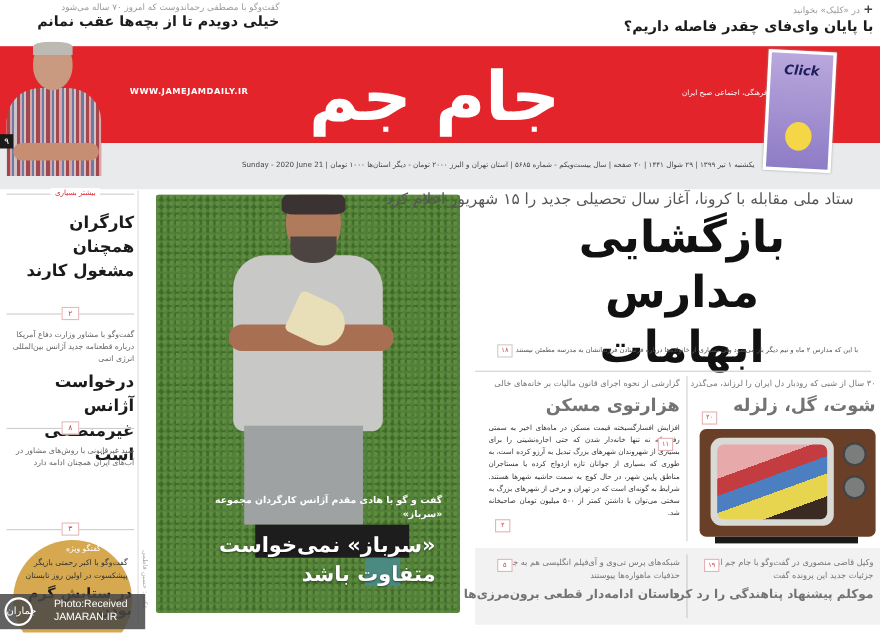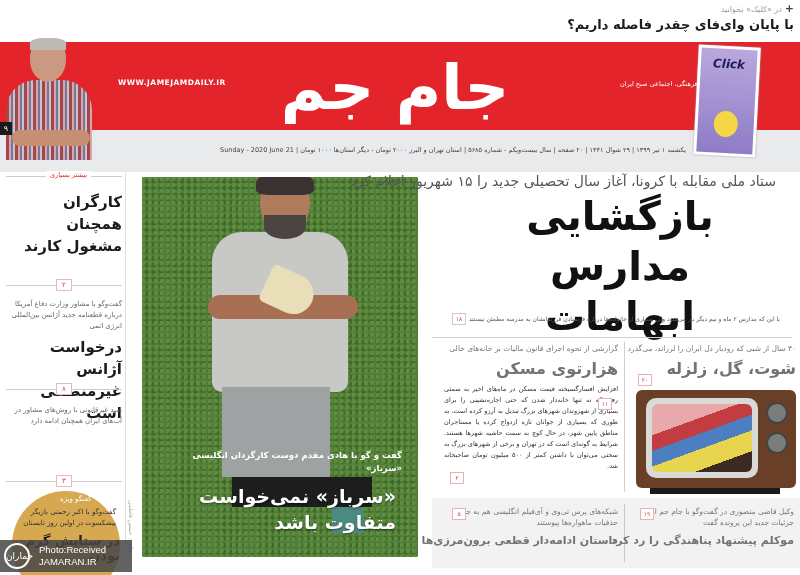--- a/index.html
+++ b/index.html
@@ -80,27 +80,31 @@
 
   .tv { position: absolute; left: 636px; top: 390px; width: 160px; height: 98px; background: #6a3f28; border-radius: 6px; }
   .tv-screen { position: absolute; left: 10px; top: 8px; width: 112px; height: 80px; background: #d9dad6; border-radius: 10px; overflow: hidden; }
   .tv-pic { position: absolute; inset: 6px; background: linear-gradient(160deg, #e8a9ab 0 30%, #c33c3f 30% 45%, #4b7fc2 45% 60%, #e7d44f 60% 80%, #3a2a22 80%); border-radius: 6px; }
   .tv-knob { position: absolute; left: 130px; width: 22px; height: 22px; border-radius: 50%; background: #7b7c7c; border: 2px solid #444; }
   .tv-stand { position: absolute; left: 650px; top: 488px; width: 130px; height: 6px; background: #1a1a1a; }
 
   .bottom-strip { position: absolute; left: 432px; top: 498px; width: 368px; height: 70px; background: #f2f2f2; }
 
   .watermark { position: absolute; left: 0; top: 540px; width: 132px; height: 32px; background: rgba(70,70,70,0.85); display: flex; align-items: center; }
-  .wm-logo { width: 26px; height: 26px; border-radius: 50%; border: 2px solid #fff; margin: 0 9px 0 4px; color: #fff; font-size: 9px; text-align: left; line-height: 22px; }
+  .wm-logo { width: 26px; height: 26px; border-radius: 50%; border: 2px solid #fff; margin: 0 19px 0 4px; color: #fff; font-size: 9px; text-align: left; line-height: 22px; }
   .wm-text { color: #fff; font-size: 9.5px; line-height: 12px; font-family: Liberation Sans, sans-serif; }
 </style>
 </head>
 <body>
 
 <div class="topbar">
+  <div class="tease tease-left">
+    <div class="kicker">گفت‌وگو با مصطفی رحماندوست که امروز ۷۰ ساله می‌شود</div>
+    <div class="title">خیلی دویدم تا از بچه‌ها عقب نمانم</div>
+  </div>
   <div class="tease tease-right">
     <div class="kicker"><span class="plus">+</span><span>در «کلیک» بخوانید</span></div>
     <div class="title">با پایان وای‌فای چقدر فاصله داریم؟</div>
   </div>
 </div>
 
 <div class="masthead">
   <div class="mast-red"></div>
   <div class="mast-grey"></div>
   <div class="portrait">
@@ -158,21 +162,21 @@
   <div class="grass"></div>
   <div class="man-shirt"></div>
   <div class="man-pants"></div>
   <div class="man-head"></div>
   <div class="man-hair"></div>
   <div class="man-beard"></div>
   <div class="man-arms"></div>
   <div class="megaphone"></div>
   <div class="clap-board"></div>
   <div class="clap-box"></div>
-  <div class="photo-kicker">گفت و گو با هادی مقدم دوست کارگردان انگلیسی «سرباز»</div>
+  <div class="photo-kicker">گفت و گو با هادی مقدم آژانس کارگردان مجموعه «سرباز»</div>
   <div class="photo-title">«سرباز» نمی‌خواست متفاوت باشد</div>
 </div>
 
 <div class="right-col" style="height:170px;">
   <div class="lead-kicker">ستاد ملی مقابله با کرونا، آغاز سال تحصیلی جدید را ۱۵ شهریور اعلام کرد</div>
   <div class="lead-title">
     <div>بازگشایی مدارس</div>
     <div>ابهامات</div>
   </div>
   <div class="lead-deck">با این که مدارس ۲ ماه و نیم دیگر باز می‌شود ولی بسیاری از خانواده‌ها درباره فرستادن فرزندانشان به مدرسه مطمئن نیستند</div>

